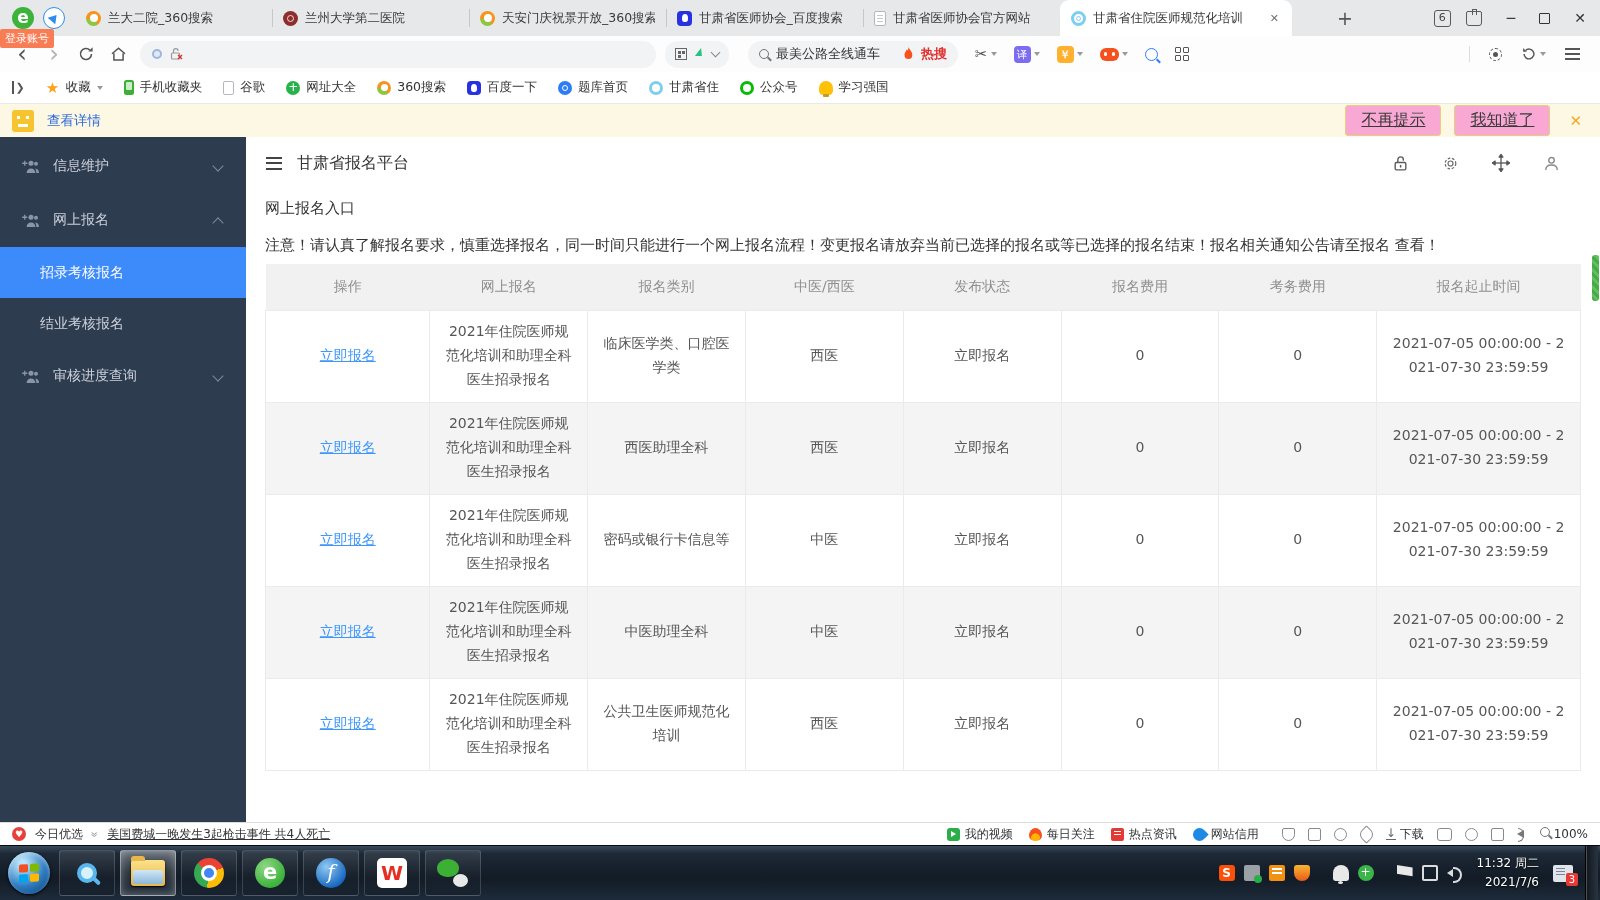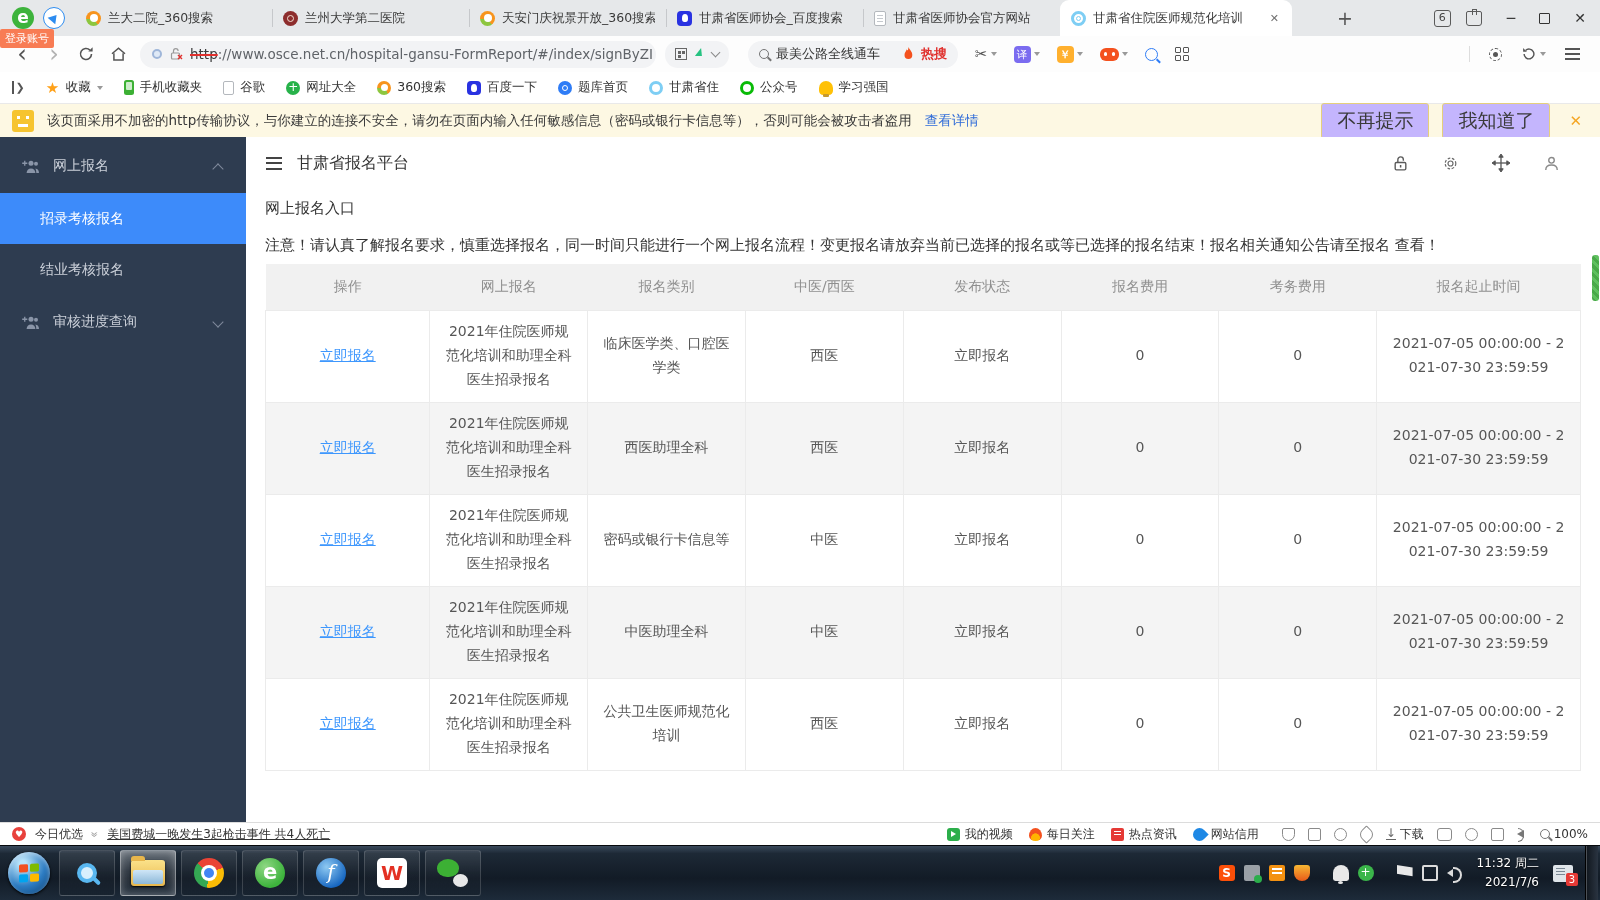--- a/index.html
+++ b/index.html
@@ -100,21 +100,21 @@
 .bmicon.lamp{background:#ffc107;border-radius:50% 50% 30% 30%;}
 .bmicon.lamp i{position:absolute;left:4px;bottom:-2px;width:6px;height:3px;background:#c79a2e;border-radius:1px;}
 
 
 .warnbar{position:absolute;top:104px;left:0;right:0;height:33px;background:#fdf8e3;display:flex;align-items:center;gap:13px;padding:0 18px 0 12px;font-size:13.5px;color:#3a3a3a;}
 .warnicon{width:22px;height:22px;border-radius:3px;background:#f6c42f;position:relative;flex:none;}
 .warnicon i{position:absolute;top:6px;left:5px;width:3px;height:3px;background:#fff;box-shadow:9px 0 0 #fff;}
 .warnicon b{position:absolute;bottom:5px;left:6px;width:10px;height:2.5px;background:#fff;}
 .warnlink{color:#2f6bd8;cursor:pointer;}
 .warnspacer{flex:1;}
-.warn-btn{background:#c4b5fd;border:1px solid #e5cf7c;padding:4px 15px;font-size:19px;color:#3a3a3a;border-radius:3px;cursor:pointer;}
+.warn-btn{background:#f9a8d4;border:1px solid #e5cf7c;padding:4px 15px;font-size:16px;color:#3a3a3a;border-radius:3px;cursor:pointer;text-decoration:underline;}
 .warnclose{color:#f5a623;font-size:15px;font-weight:bold;cursor:pointer;margin-left:6px;}
 
 
 .content{position:absolute;top:137px;left:0;right:0;height:685px;display:flex;background:#fff;}
 .sidebar{width:246px;background:#2e3c50;flex:none;padding-top:2px;}
 .side-item{height:54px;display:flex;align-items:center;gap:13px;padding-left:21px;color:#ccd1da;font-size:14px;cursor:pointer;}
 .side-item svg{flex:none;}
 .chev{width:8px;height:8px;border-right:1.5px solid #7f8a9c;border-bottom:1.5px solid #7f8a9c;transform:rotate(45deg);margin-left:auto;margin-right:24px;}
 .chev.up{transform:rotate(-135deg);margin-top:6px;}
 .sub-item{height:51px;display:flex;align-items:center;padding-left:40px;color:#ccd1da;font-size:14px;cursor:pointer;}
@@ -153,21 +153,21 @@
 .sticon.news{background:#e53935;border-radius:2px;}
 .sticon.news::after{content:'';position:absolute;left:3px;top:3px;width:7px;height:1.5px;background:#fff;box-shadow:0 3px 0 #fff;}
 .sticon.drop{background:#1e88e5;border-radius:50% 0 50% 50%;transform:rotate(45deg);}
 .gicon{width:13px;height:13px;border:1.2px solid #8a8a8a;border-radius:2px;display:inline-block;}
 .gicon.r50{border-radius:50%;}
 .gicon.shieldg{border-radius:2px 2px 50% 50%;}
 .dlwrap{display:flex;align-items:center;gap:4px;cursor:pointer;}
 .dlarrow{font-size:12px;color:#666;border-bottom:1.5px solid #666;line-height:11px;}
 .spk{width:0;height:0;border-top:4px solid transparent;border-bottom:4px solid transparent;border-right:7px solid #777;position:relative;margin-right:3px;}
 .spk::after{content:'';position:absolute;left:1px;top:-6px;width:5px;height:12px;border:1.5px solid #777;border-left:none;border-radius:0 6px 6px 0;}
-.zoomwrap{display:flex;align-items:center;gap:4px;}
+.zoomwrap{display:flex;gap:4px;}
 
 
 .taskbar{position:absolute;top:845px;left:0;right:0;height:55px;background:linear-gradient(180deg,#3a4a5c 0%,#1d2936 14%,#121b26 60%,#1d2b3a 100%);border-top:1px solid #06090d;display:flex;align-items:center;padding:0 0 0 4px;}
 .tb-left{display:flex;align-items:center;gap:5px;height:100%;}
 .orb{width:50px;height:48px;display:flex;align-items:center;justify-content:center;cursor:pointer;}
 .orbball{width:42px;height:42px;border-radius:50%;background:radial-gradient(circle at 35% 28%,#b9e4fb 0 8%,#2d7cc2 55%,#0a3a6b 100%);box-shadow:inset 0 2px 4px rgba(255,255,255,.5),0 1px 3px #000;display:flex;align-items:center;justify-content:center;}
 .flag{display:grid;grid-template-columns:9px 9px;grid-template-rows:8px 8px;gap:1.5px;transform:skewY(-4deg);}
 .flag i{border-radius:1.5px;}
 .flag .fr{background:#f25022;}.flag .fg{background:#7fba00;}.flag .fb{background:#00a4ef;}.flag .fy{background:#ffb900;}
 .tbtn{width:56px;height:46px;border-radius:3px;border:1px solid rgba(255,255,255,.16);background:linear-gradient(rgba(255,255,255,.10),rgba(255,255,255,.03) 50%,rgba(0,0,0,.1));display:flex;align-items:center;justify-content:center;cursor:pointer;}
@@ -289,21 +289,20 @@
     </span>
     <div class="addressbar">
       <span class="dot-ind"></span>
       <span style="display:flex;">
         <svg width="14" height="14" viewBox="0 0 14 14">
             <rect x="2.5" y="6" width="8" height="6" rx="1" fill="none" stroke="#9a9a9a" stroke-width="1.2"></rect>
             <path d="M4.5 6V4a2.3 2.3 0 0 1 4.6 0" fill="none" stroke="#9a9a9a" stroke-width="1.2"></path>
             <path d="M9 8l4 4M13 8l-4 4" stroke="#e0302d" stroke-width="1.4"></path>
           </svg>
       </span>
-      <span><span class="scheme">http</span><span class="urlrest">://www.osce.net.cn/hospital-gansu-FormReport/#/index/signByZI</span></span>
     </div>
     <div class="qrbox">
       <span class="qricon"></span>
       <span class="bolt"></span>
       <span class="chevd"></span>
     </div>
     <div class="searchbox">
       <span class="mag"></span>
       <span class="query">最美公路全线通车</span>
       <span style="display:flex;margin-left:auto;">
@@ -415,30 +414,40 @@
           <span>学习强国</span>
         </div>
       </div>
   </div>
 
   <div class="warnbar">
     <span class="warnicon">
         <i></i>
         <b></b>
       </span>
-    <span>该页面采用不加密的http传输协议，与你建立的连接不安全，请勿在页面内输入任何敏感信息（密码或银行卡信息等），否则可能会被攻击者盗用</span>
     <span class="warnlink">查看详情</span>
     <span class="warnspacer"></span>
     <button class="warn-btn">不再提示</button>
     <button class="warn-btn">我知道了</button>
     <span class="warnclose">✕</span>
   </div>
 
   <div class="content">
     <aside class="sidebar">
+      <div class="side-item">
+        <svg width="19" height="15" viewBox="0 0 19 15" fill="#8a95a8">
+            <path d="M1.2 3.6h1.9V1.7h1.3v1.9h1.9v1.3H4.4v1.9H3.1V4.9H1.2z"></path>
+            <circle cx="10" cy="4.3" r="2.5"></circle>
+            <path d="M5.6 14c0-2.9 1.9-4.6 4.4-4.6s4.4 1.7 4.4 4.6z"></path>
+            <circle cx="15" cy="4.7" r="2"></circle>
+            <path d="M14.4 9.6c2.2.3 3.6 1.8 3.6 4.4h-2.7c0-1.8-.3-3.2-.9-4.4z"></path>
+          </svg>
+        <span>信息维护</span>
+        <i class="chev"></i>
+      </div>
       <div class="side-item">
         <svg width="19" height="15" viewBox="0 0 19 15" fill="#8a95a8">
             <path d="M1.2 3.6h1.9V1.7h1.3v1.9h1.9v1.3H4.4v1.9H3.1V4.9H1.2z"></path>
             <circle cx="10" cy="4.3" r="2.5"></circle>
             <path d="M5.6 14c0-2.9 1.9-4.6 4.4-4.6s4.4 1.7 4.4 4.6z"></path>
             <circle cx="15" cy="4.7" r="2"></circle>
             <path d="M14.4 9.6c2.2.3 3.6 1.8 3.6 4.4h-2.7c0-1.8-.3-3.2-.9-4.4z"></path>
           </svg>
         <span>网上报名</span>
         <i class="chev up"></i>

